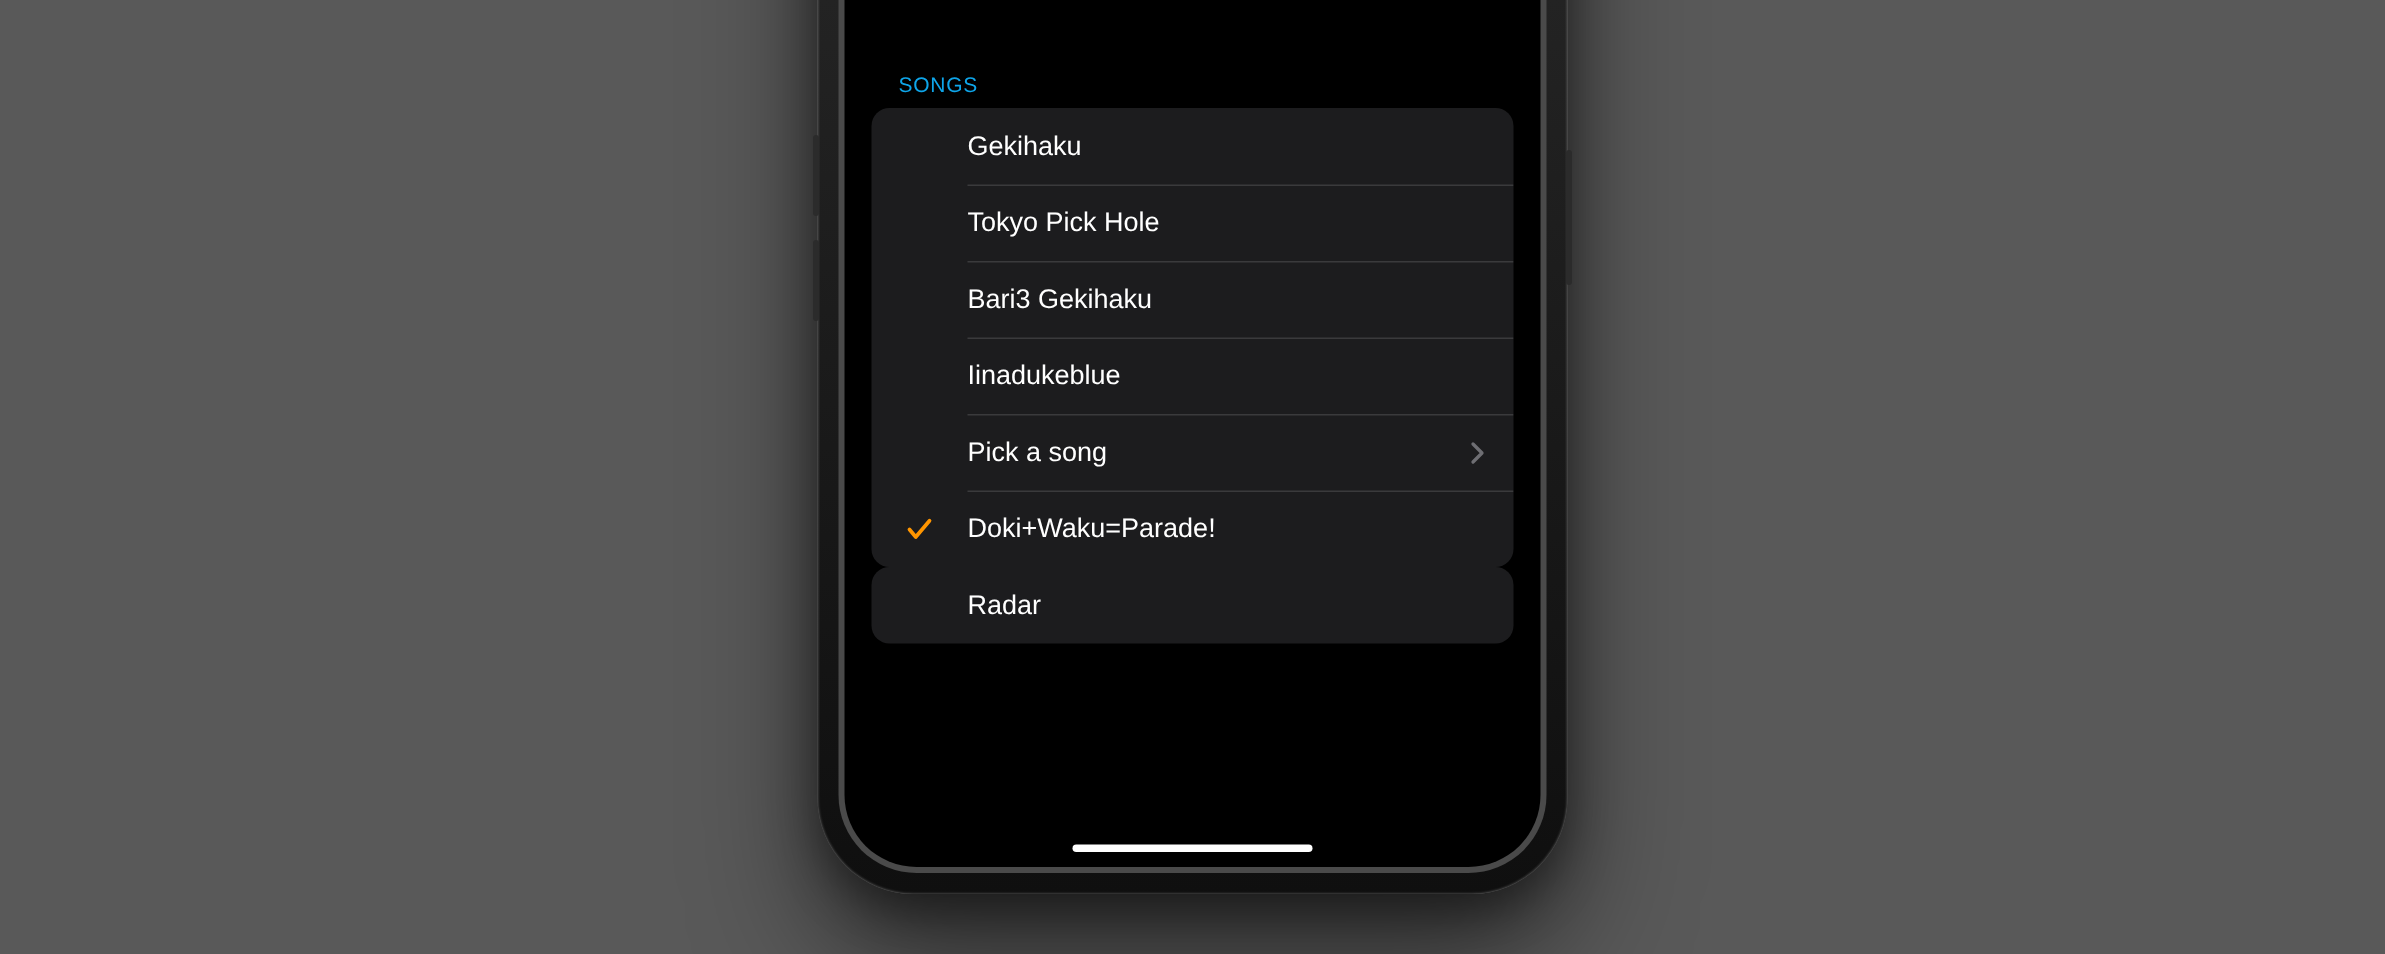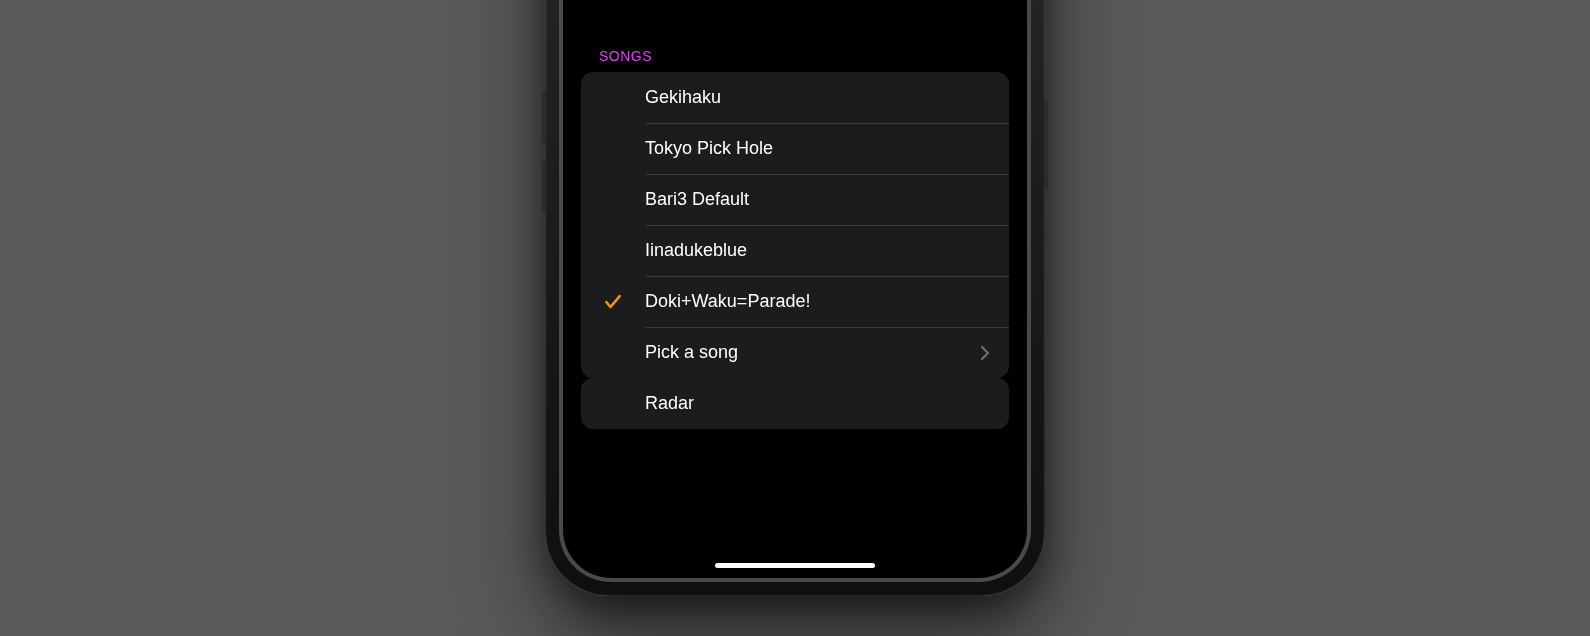--- a/index.html
+++ b/index.html
@@ -42,21 +42,21 @@
     position: absolute;
     inset: 0;
     padding: 0 18px 0 18px;
     color: #fff;
     padding-top: 220px; 
   }
 
   .section-header {
     font-size: 14px;
     letter-spacing: 0.5px;
-    color: #d946ef;
+    color: #0ea5e9;
     padding: 20px 18px 8px 18px;
     text-transform: uppercase;
   }
 
   .group {
     background: #1c1c1e;
     border-radius: 12px;
     overflow: hidden;
   }
 
@@ -139,45 +139,45 @@
             <span class="label">Gekihaku</span>
           </div>
 
           <div class="row">
             <span class="check"></span>
             <span class="label">Tokyo Pick Hole</span>
           </div>
 
           <div class="row">
             <span class="check"></span>
-            <span class="label">Bari3 Default</span>
+            <span class="label">Bari3 Gekihaku</span>
           </div>
 
           <div class="row">
             <span class="check"></span>
             <span class="label">Iinadukeblue</span>
-          </div>
-
-          <div class="row">
-            <span class="check">
-              <svg viewBox="0 0 24 24" fill="none" stroke="#ff9500" stroke-width="3" stroke-linecap="round" stroke-linejoin="round">
-                  <polyline points="4 12 9 18 20 5"></polyline>
-                </svg>
-            </span>
-            <span class="label">Doki+Waku=Parade!</span>
           </div>
 
           <div class="row">
             <span class="check"></span>
             <span class="label">Pick a song</span>
             <span class="chevron">
               <svg viewBox="0 0 10 16" fill="none" stroke="#6e6e73" stroke-width="2.2" stroke-linecap="round" stroke-linejoin="round">
                   <polyline points="2 2 8 8 2 14"></polyline>
                 </svg>
             </span>
+          </div>
+
+          <div class="row">
+            <span class="check">
+              <svg viewBox="0 0 24 24" fill="none" stroke="#ff9500" stroke-width="3" stroke-linecap="round" stroke-linejoin="round">
+                  <polyline points="4 12 9 18 20 5"></polyline>
+                </svg>
+            </span>
+            <span class="label">Doki+Waku=Parade!</span>
           </div>
 
         </div>
 
         <div class="group">
 
 
 
           <div class="row">
             <span class="check"></span>

